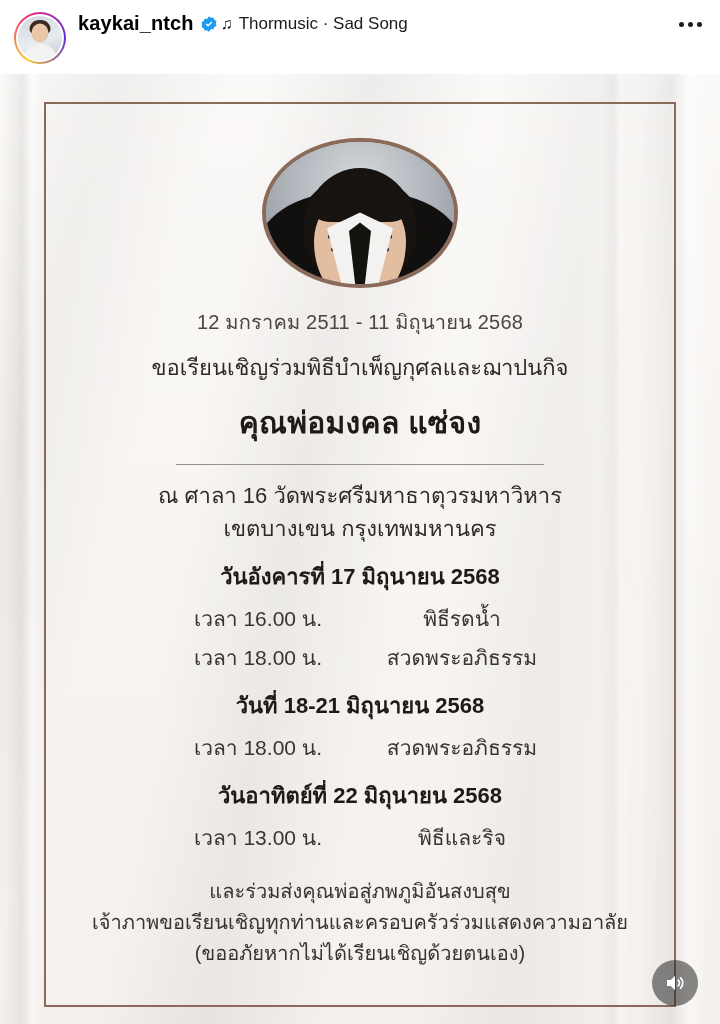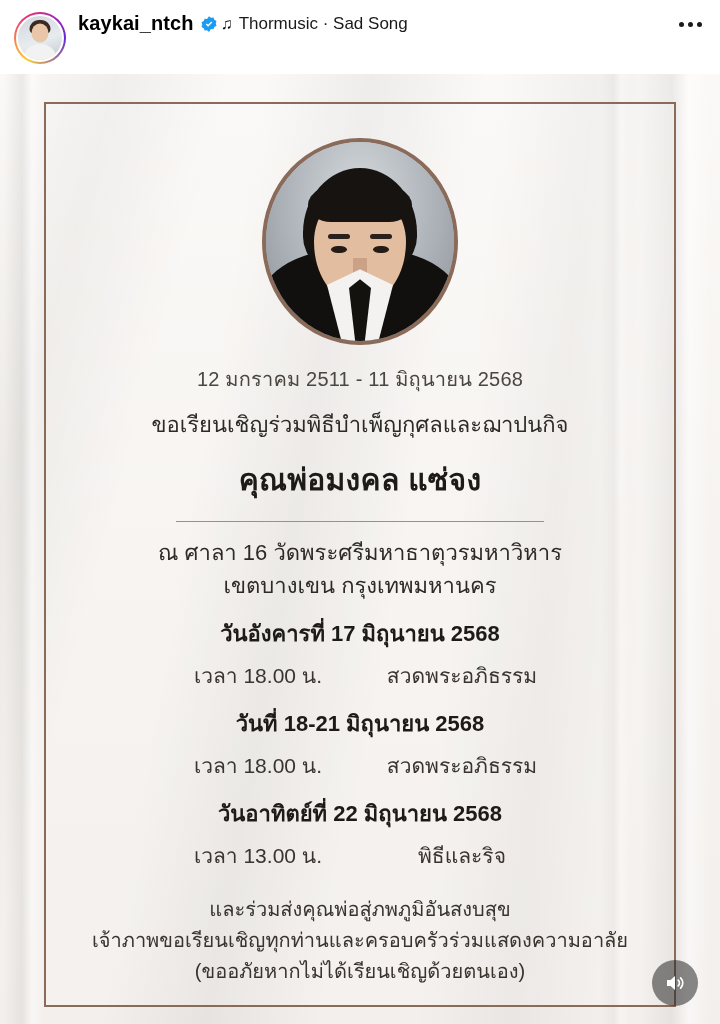--- a/index.html
+++ b/index.html
@@ -153,21 +153,21 @@
     left: 44px;
     top: 28px;
     width: 632px;
     height: 905px;
     border: 2px solid #8a6a58;
     background: rgba(255,255,255,0.12);
   }
   .card-inner {
     position: absolute;
     inset: 0;
-    padding: 22px 40px 18px 40px;
+    padding: 22px 40px 36px 40px;
     display: flex;
     flex-direction: column;
     align-items: center;
     text-align: center;
   }
 
   
   .portrait {
     position: relative;
     width: 196px;
@@ -424,20 +424,24 @@
         <div class="rule"></div>
 
         <div class="venue">
           <div>ณ ศาลา 16 วัดพระศรีมหาธาตุวรมหาวิหาร</div>
           <div>เขตบางเขน กรุงเทพมหานคร</div>
         </div>
 
         <div class="day-head">วันอังคารที่ 17 มิถุนายน 2568</div>
         <div class="sched">
           <div class="sched-row">
+            <span class="t">เวลา 16.00 น.</span>
+            <span class="d">พิธีรดน้ำ</span>
+          </div>
+          <div class="sched-row">
             <span class="t">เวลา 18.00 น.</span>
             <span class="d">สวดพระอภิธรรม</span>
           </div>
         </div>
 
         <div class="day-head">วันที่ 18-21 มิถุนายน 2568</div>
         <div class="sched">
           <div class="sched-row">
             <span class="t">เวลา 18.00 น.</span>
             <span class="d">สวดพระอภิธรรม</span>

